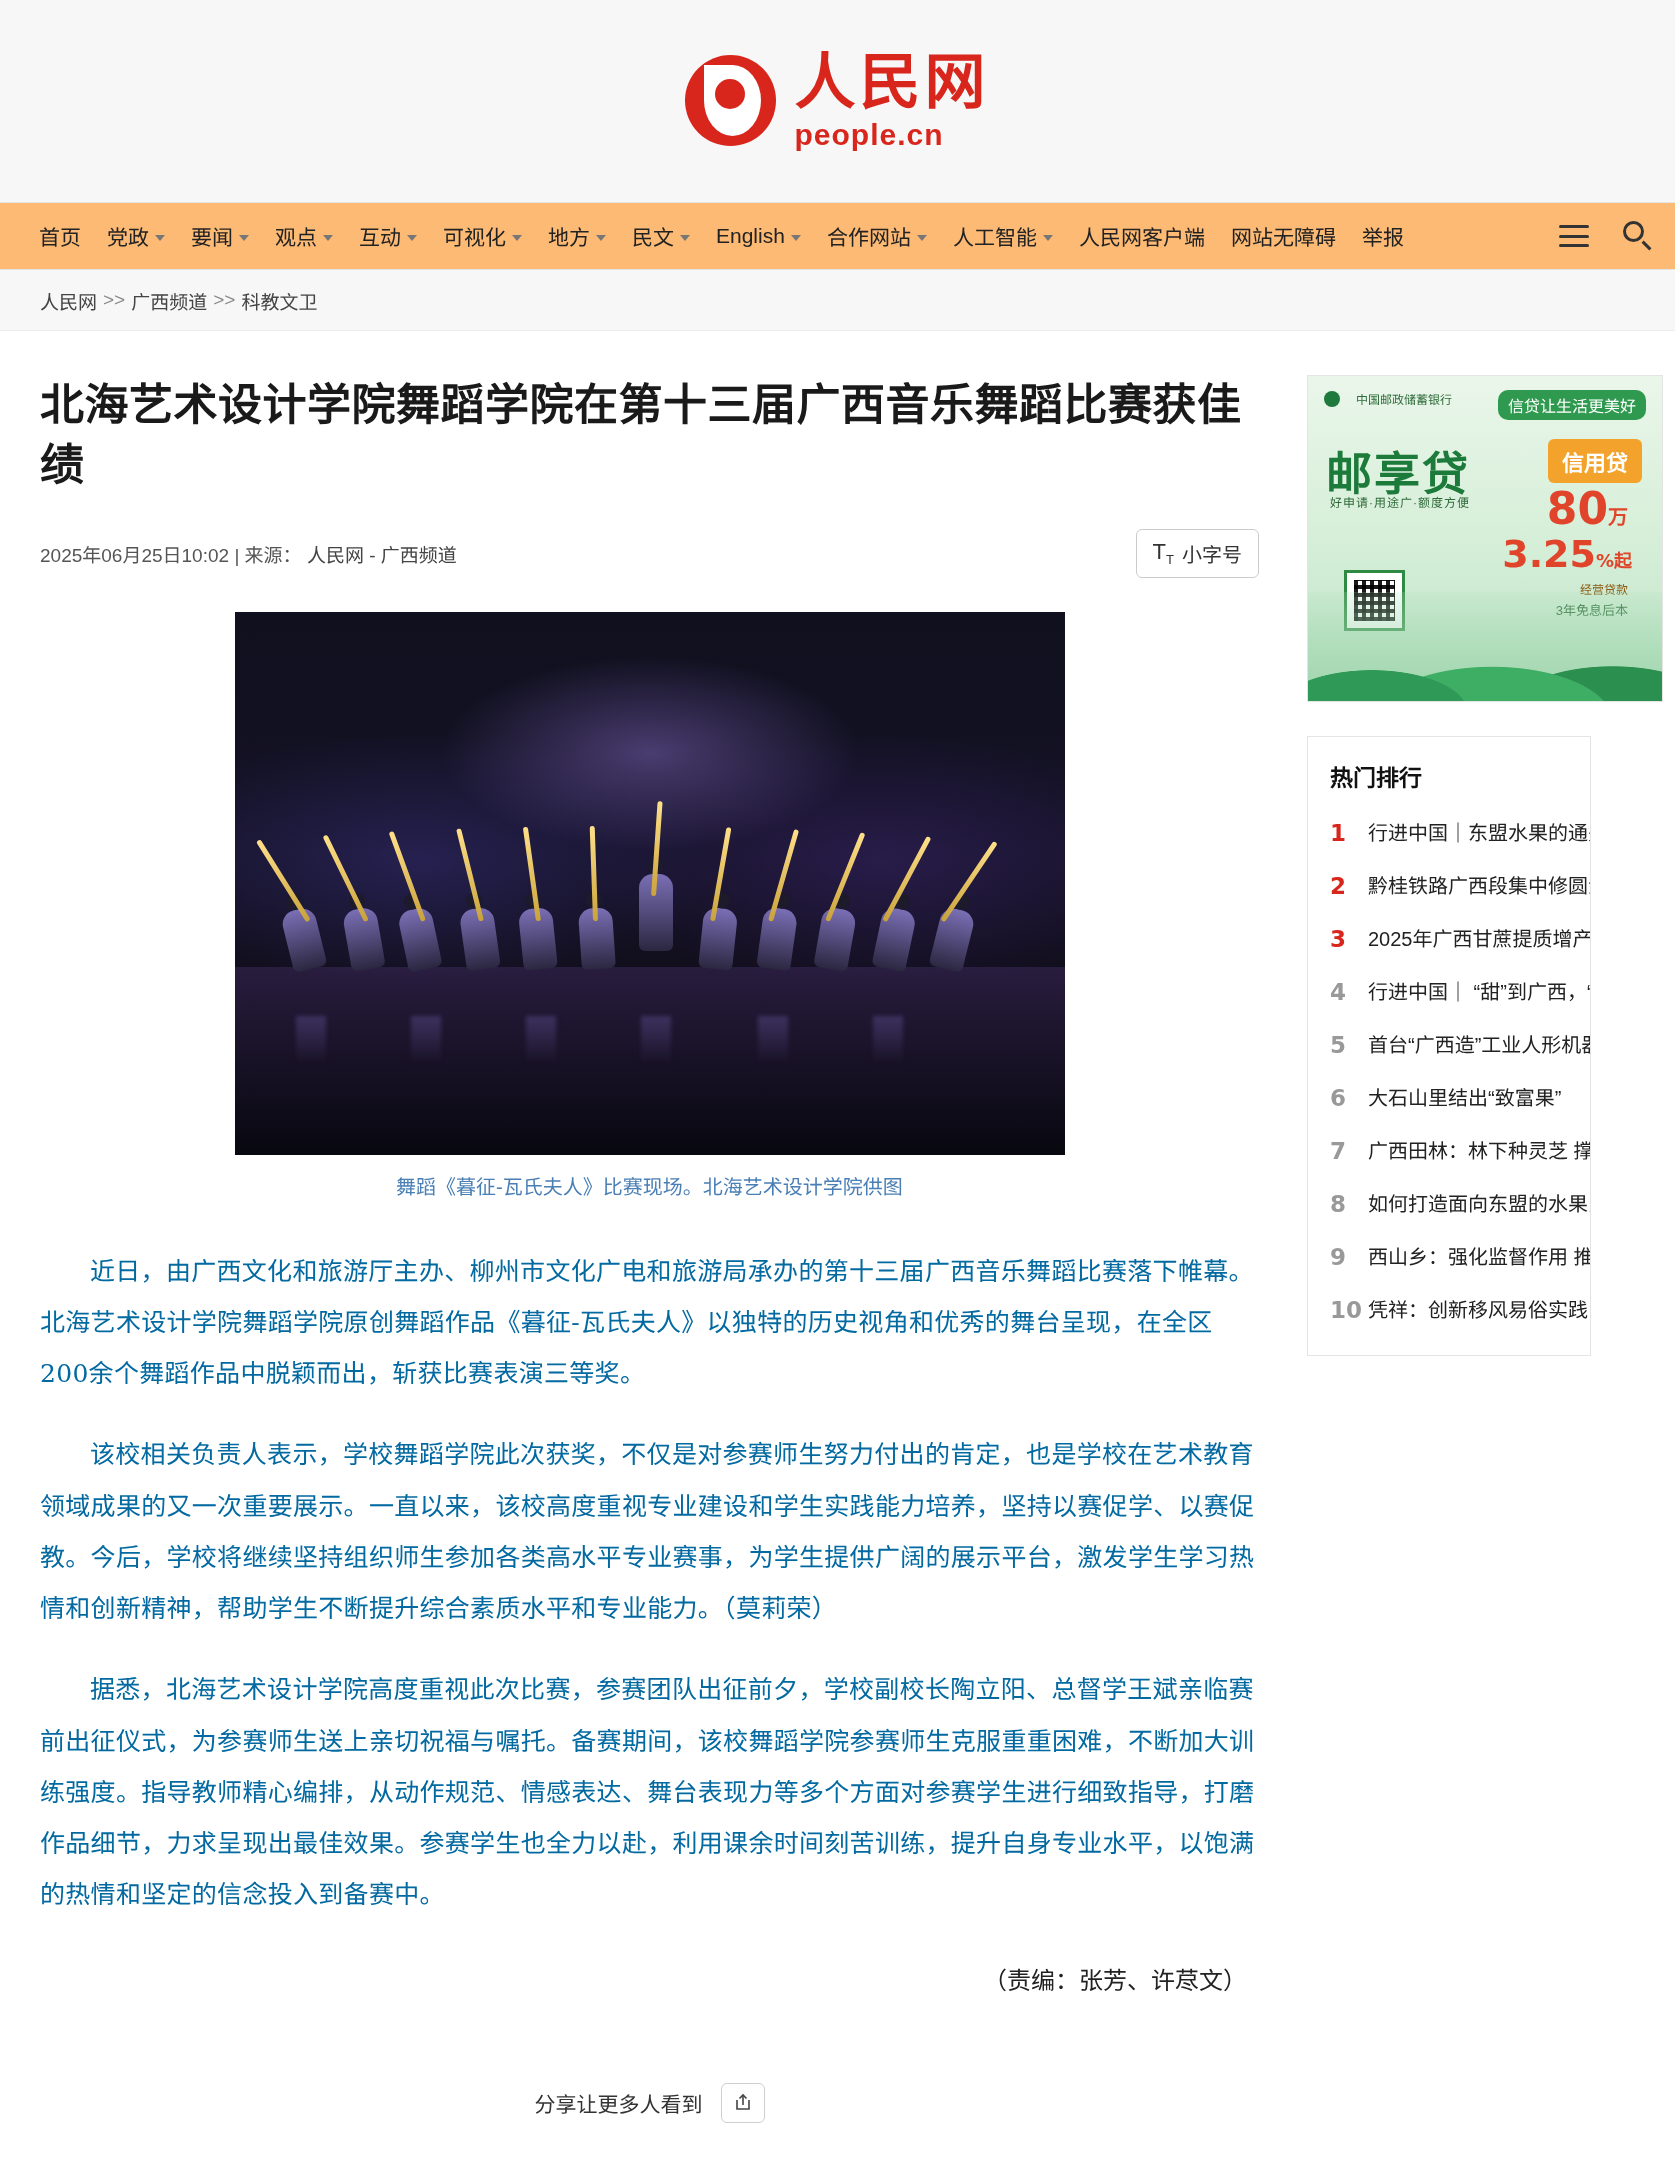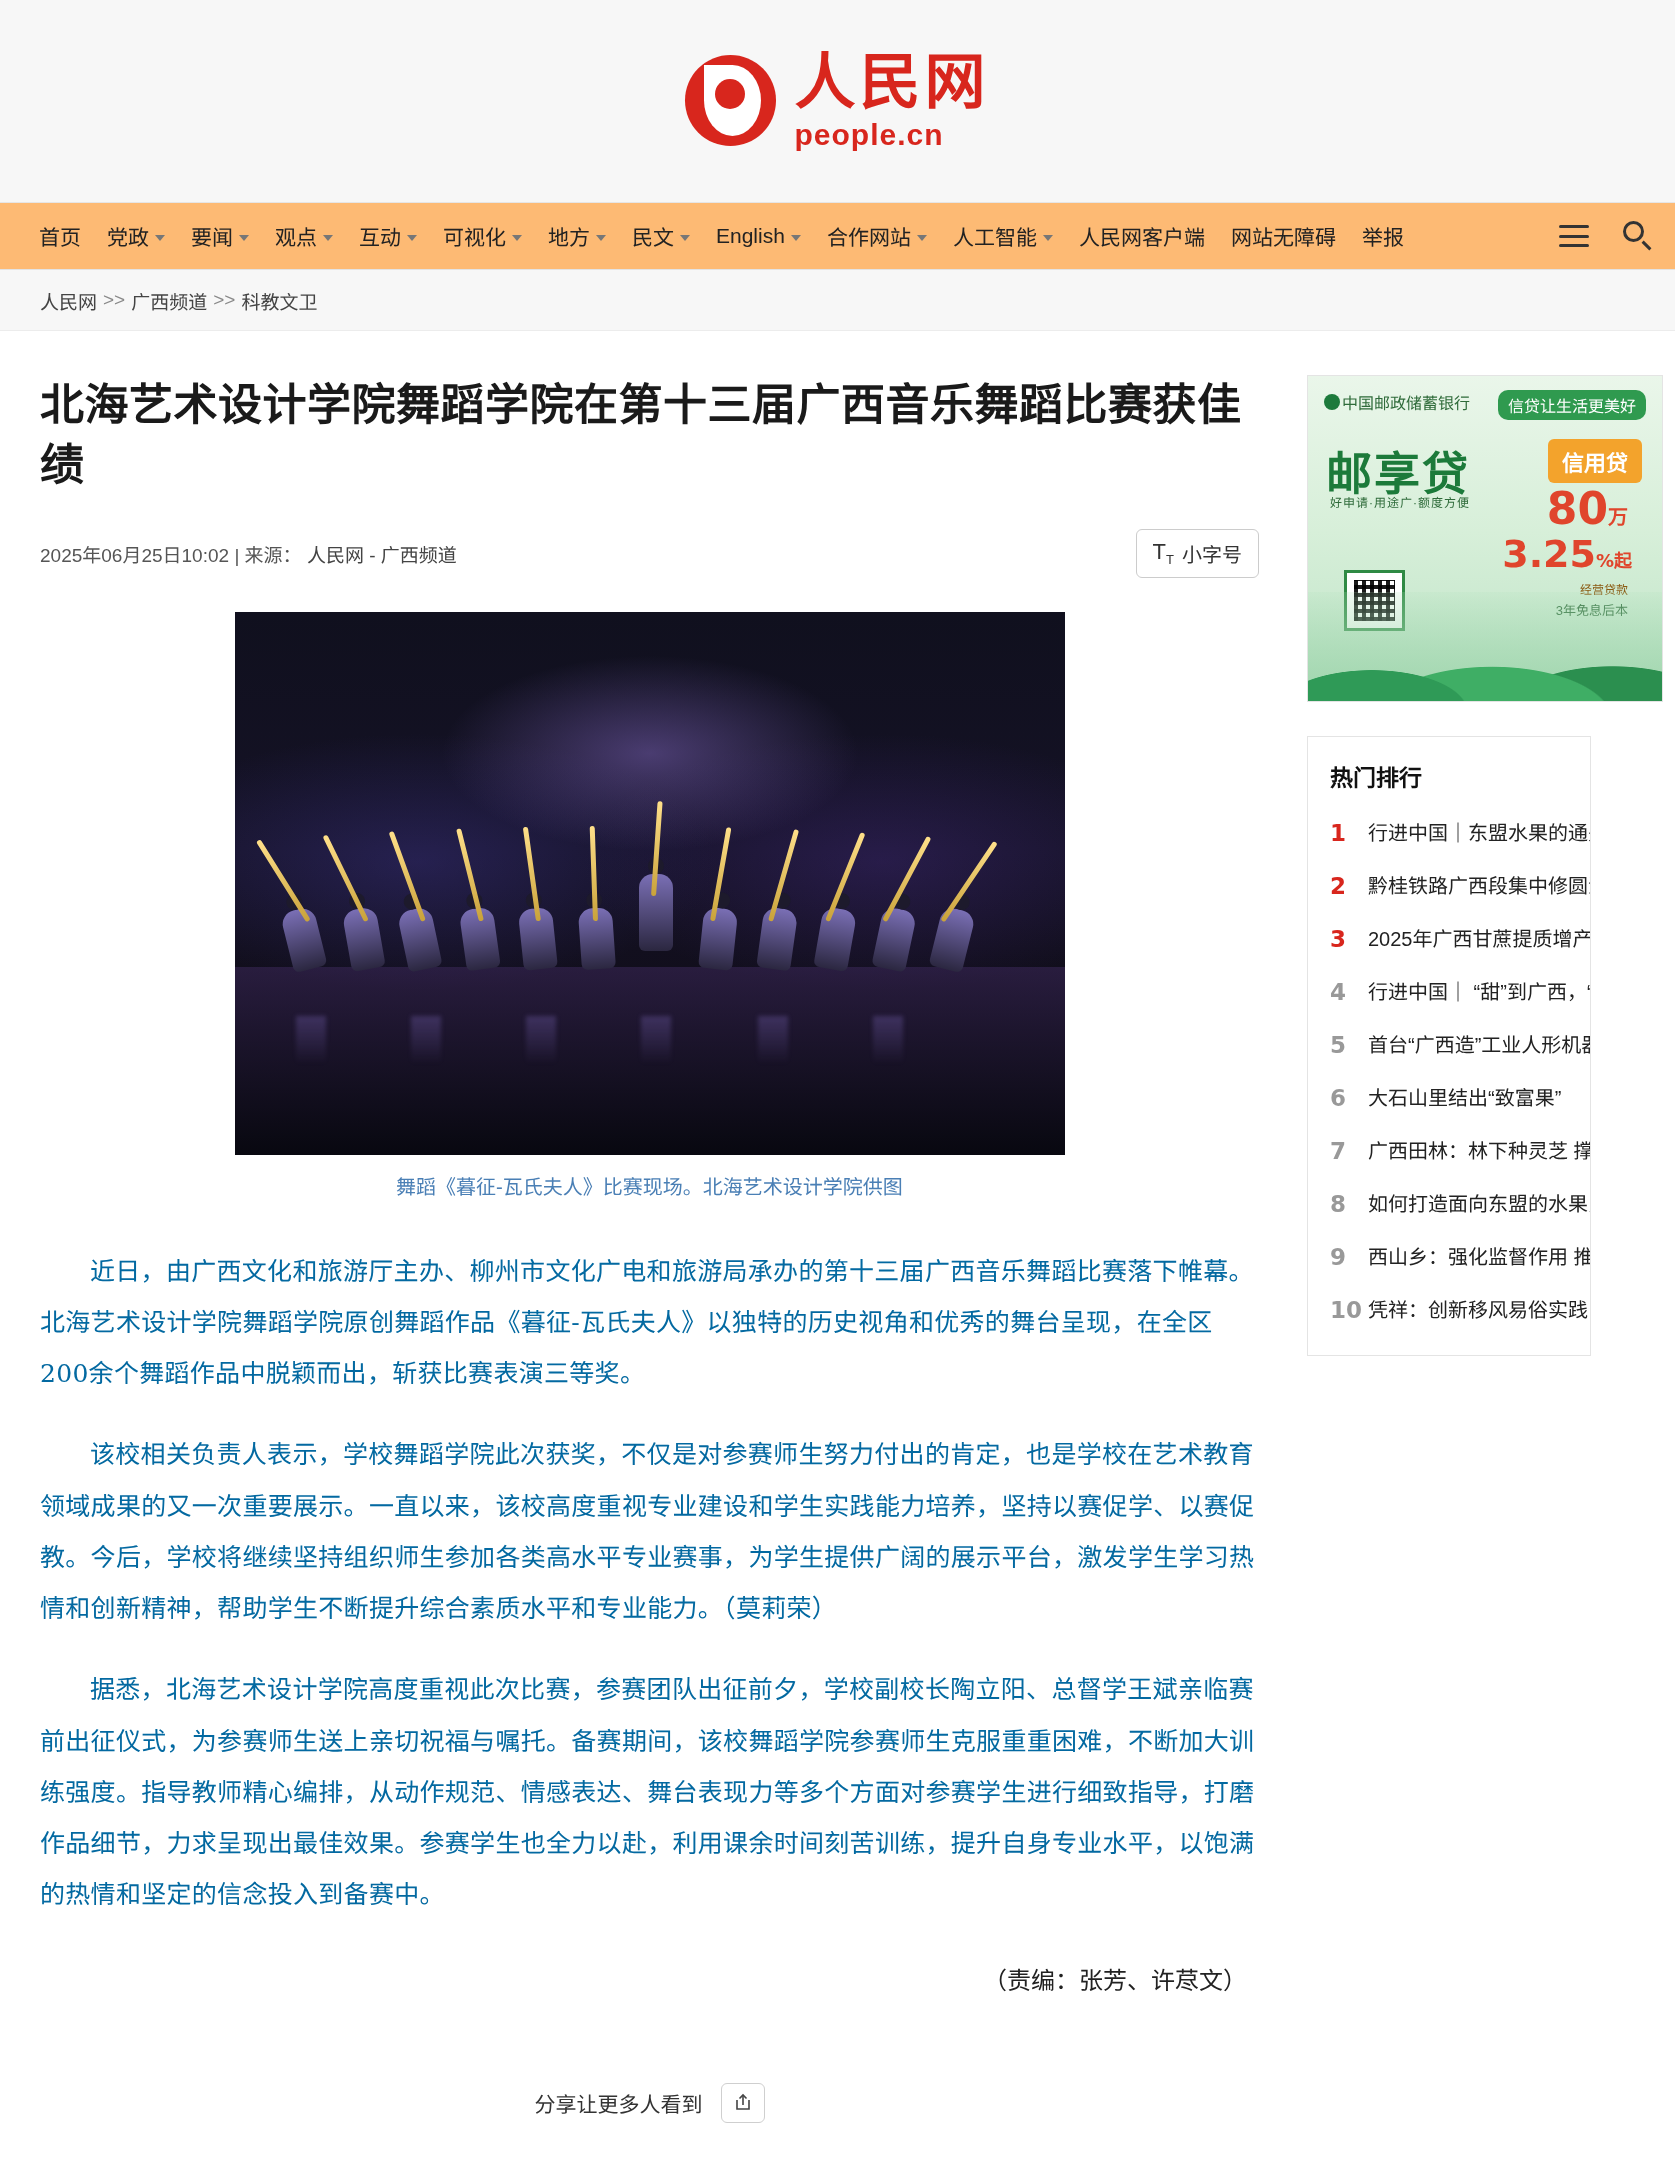--- a/index.html
+++ b/index.html
@@ -222,22 +222,22 @@
   
   .ad-card {
     width: 356px; height: 327px;
     border: 1px solid #e4e4e4;
     background: linear-gradient(180deg, #eaf6ea 0%, #d7efd9 48%, #bde3c6 100%);
     position: relative; overflow: hidden;
     cursor: pointer;
   }
   .ad-bank {
     position: absolute; top: 14px; left: 16px;
-    display: flex; align-items: center; gap: 2px;
-    font-size: 16px; color: #2f6b3a;
+    display: flex; align-items: center; gap: 16px;
+    font-size: 12px; color: #2f6b3a;
   }
   .ad-bank .bm { width: 16px; height: 16px; border-radius: 50%; background: #1d7a3c; }
   .ad-slogan {
     position: absolute; top: 14px; right: 16px;
     background: #2f9a4f; color: #ffffff;
     font-size: 16px; padding: 3px 10px; border-radius: 10px;
   }
   .ad-title {
     position: absolute; top: 61px; left: 18px;
     font-family: Liberation Mono, monospace;

